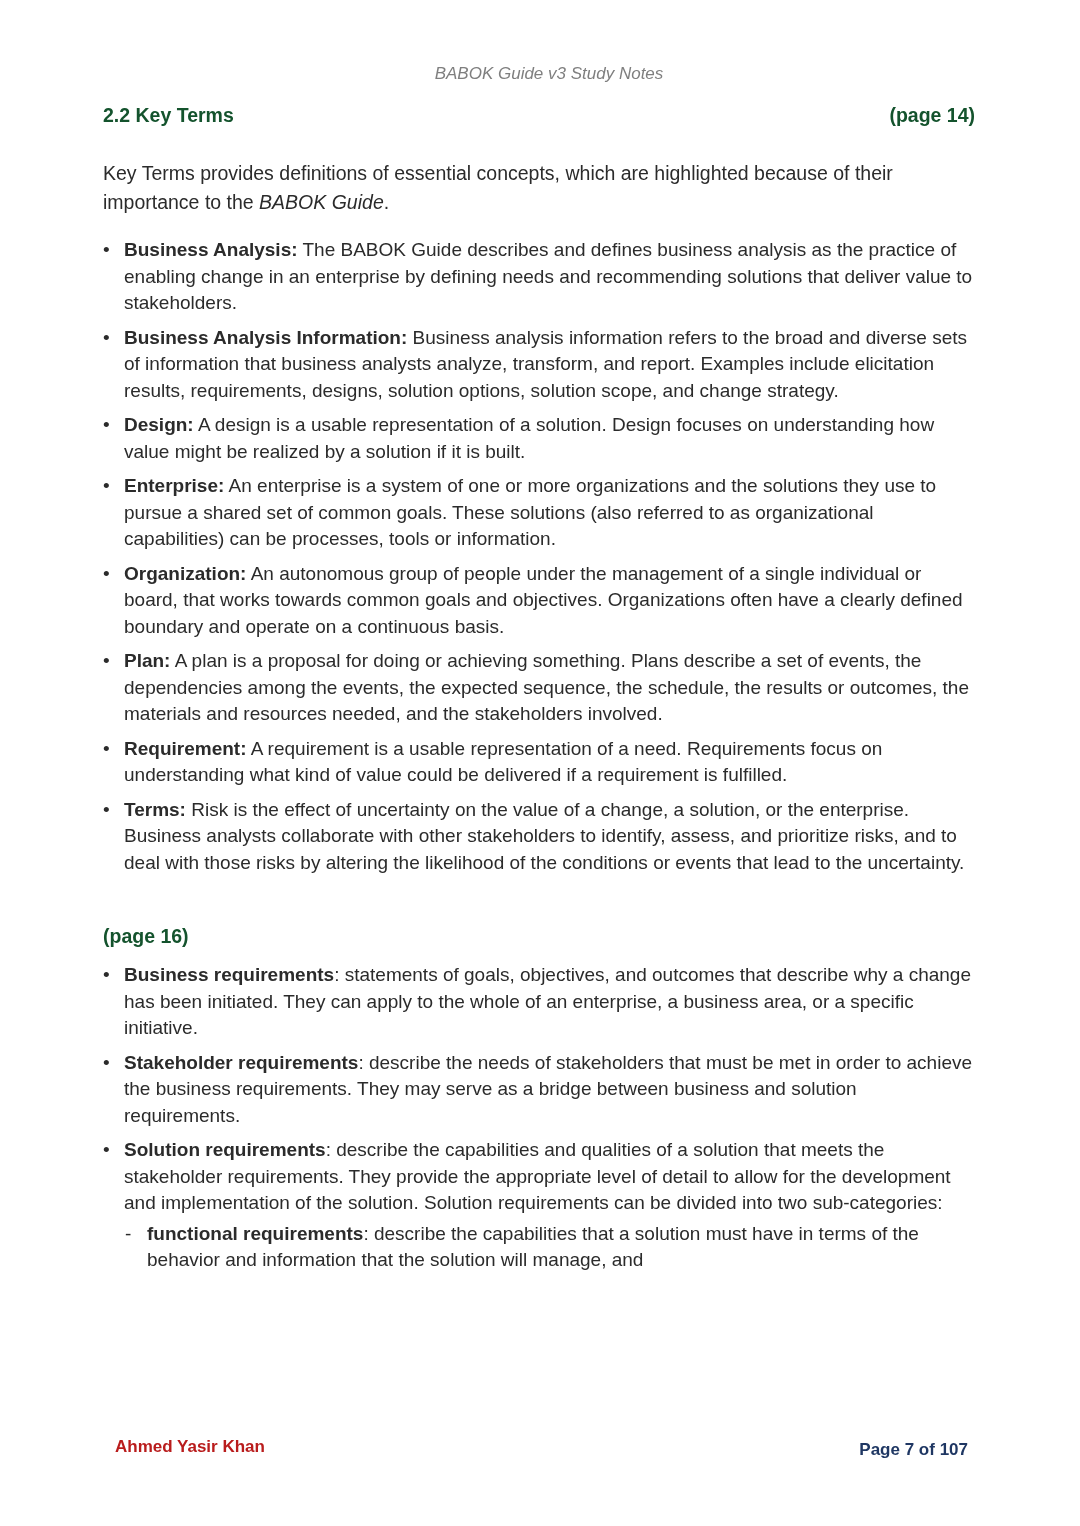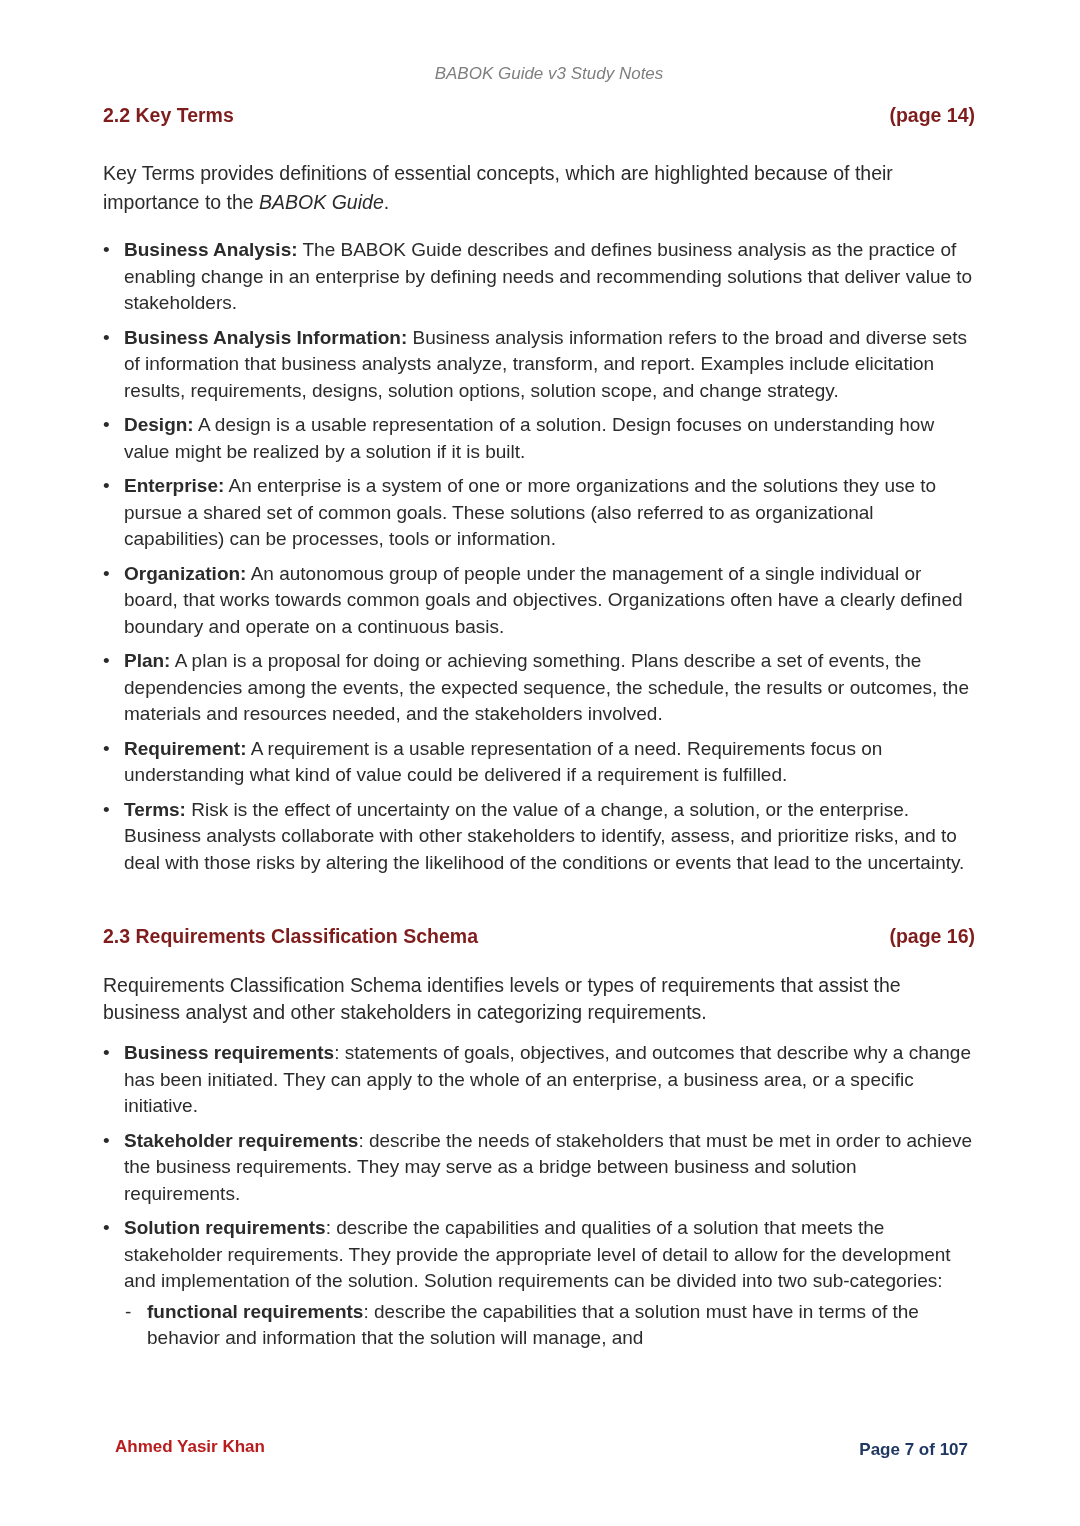--- a/index.html
+++ b/index.html
@@ -7,21 +7,21 @@
       width: 1080px; height: 1526px; position: relative; overflow: hidden;
       font-family: "Liberation Sans", sans-serif; color: #2b2b2b;
     }
     .running-header {
       position: absolute; top: 64px; left: 9px; width: 1080px; text-align: center;
       font-size: 17px; font-style: italic; color: #7f7f7f;
     }
     .content { position: absolute; left: 103px; width: 872px; }
     .sec-head {
       display: flex; justify-content: space-between; font-weight: bold;
-      font-size: 19.5px; color: #7f1d1d;
+      font-size: 19.5px; color: #14532d;
     }
     .intro { font-size: 19.5px; line-height: 29px; margin: 0; }
     ul.terms { list-style: none; margin: 0; padding: 0; }
     ul.terms li {
       position: relative; padding-left: 21px; font-size: 19px; line-height: 26.5px;
       margin-bottom: 8px;
     }
     ul.terms li .bullet {
       position: absolute; left: 0; top: 0; font-size: 19px;
     }
@@ -54,24 +54,22 @@
     <li><span class="bullet">•</span><b>Enterprise:</b><span> An enterprise is a system of one or more organizations and the solutions they use to pursue a shared set of common goals. These solutions (also referred to as organizational capabilities) can be processes, tools or information.</span></li>
     <li><span class="bullet">•</span><b>Organization:</b><span> An autonomous group of people under the management of a single individual or board, that works towards common goals and objectives. Organizations often have a clearly defined boundary and operate on a continuous basis.</span></li>
     <li><span class="bullet">•</span><b>Plan:</b><span> A plan is a proposal for doing or achieving something. Plans describe a set of events, the dependencies among the events, the expected sequence, the schedule, the results or outcomes, the materials and resources needed, and the stakeholders involved.</span></li>
     <li><span class="bullet">•</span><b>Requirement:</b><span> A requirement is a usable representation of a need. Requirements focus on understanding what kind of value could be delivered if a requirement is fulfilled.</span></li>
     <li><span class="bullet">•</span><b>Terms:</b><span> Risk is the effect of uncertainty on the value of a change, a solution, or the enterprise. Business analysts collaborate with other stakeholders to identify, assess, and prioritize risks, and to deal with those risks by altering the likelihood of the conditions or events that lead to the uncertainty.</span></li>
   </ul>
 </div>
 
 <div class="content" style="top:925px;">
   <div class="sec-head">
-    <span>2.3 Requirements Classification Schema</span>
     <span>(page 16)</span>
   </div>
-  <p class="intro" style="margin-top:24px; line-height:27px;">Requirements Classification Schema identifies levels or types of requirements that assist the business analyst and other stakeholders in categorizing requirements.</p>
   <ul class="terms" style="margin-top:14px;">
     <li><span class="bullet">•</span><b>Business requirements</b><span>: statements of goals, objectives, and outcomes that describe why a change has been initiated. They can apply to the whole of an enterprise, a business area, or a specific initiative.</span></li>
     <li><span class="bullet">•</span><b>Stakeholder requirements</b><span>: describe the needs of stakeholders that must be met in order to achieve the business requirements. They may serve as a bridge between business and solution requirements.</span></li>
     <li style="margin-bottom:4px;"><span class="bullet">•</span><b>Solution requirements</b><span>: describe the capabilities and qualities of a solution that meets the stakeholder requirements. They provide the appropriate level of detail to allow for the development and implementation of the solution. Solution requirements can be divided into two sub-categories:</span></li>
   </ul>
   <ul class="sub">
     <li><span class="dash">-</span><b>functional requirements</b><span>: describe the capabilities that a solution must have in terms of the behavior and information that the solution will manage, and</span></li>
   </ul>
 </div>
 

